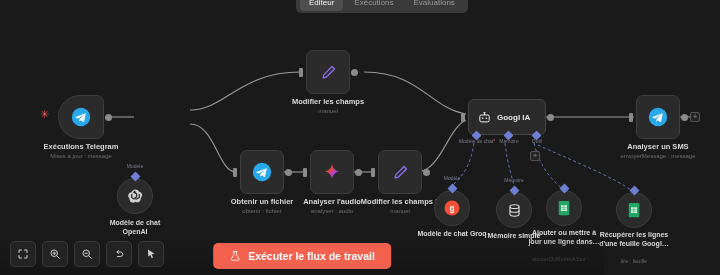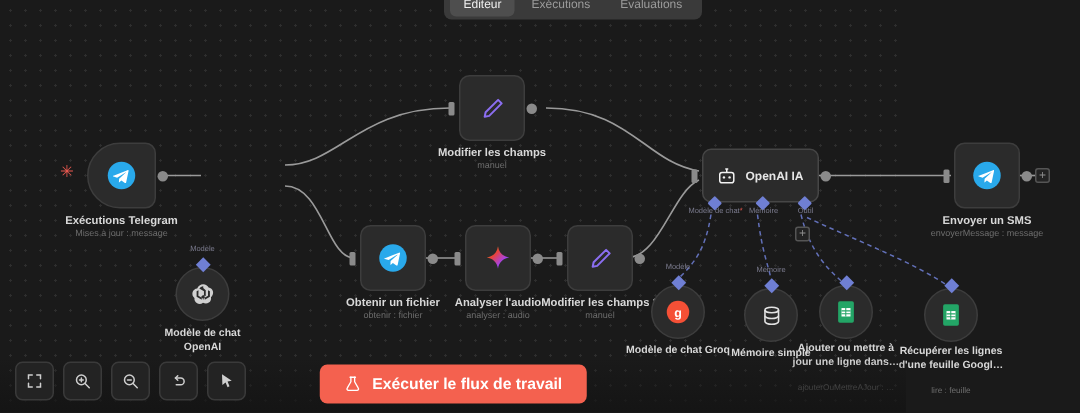--- a/index.html
+++ b/index.html
@@ -250,21 +250,21 @@
   </div>
 
   <div class="node" style="left:468px; top:99px;">
     <div class="agent">
       <svg width="15" height="15" viewBox="0 0 24 24" fill="none" stroke="#f2f2f2" stroke-width="1.6">
         <rect x="4.5" y="8" width="15" height="11" rx="2.5"></rect>
         <circle cx="9" cy="13.2" r="1.3" fill="#f2f2f2" stroke="none"></circle>
         <circle cx="15" cy="13.2" r="1.3" fill="#f2f2f2" stroke="none"></circle>
         <path d="M12 8V4.5M10.4 4.2h3.2"></path>
       </svg>
-      <span class="alabel">OpenAI IA</span>
+      <span class="alabel">Googl IA</span>
       <div class="port in"></div>
       <div class="port out"></div>
 
       <div class="subport" style="left:4px;"></div>
       <div class="subport-lbl" style="left:8px;"><span>Modèle de chat</span><span class="req">*</span></div>
 
       <div class="subport" style="left:36px;"></div>
       <div class="subport-lbl" style="left:40px;">Mémoire</div>
 
       <div class="subport" style="left:64px;"></div>
@@ -275,21 +275,21 @@
 
   <div class="node" style="left:636px; top:95px;">
     <div class="nbox">
       <svg width="20" height="20" viewBox="0 0 24 24">
         <circle cx="12" cy="12" r="11" fill="#29a9eb"></circle>
         <path d="M5.6 12.1l11.2-4.4c.5-.2 1 .1.8.8l-1.9 9c-.1.6-.5.7-1 .4l-2.8-2-1.4 1.3c-.2.2-.3.3-.6.3l.2-3 5.4-4.9c.2-.2 0-.3-.3-.1l-6.7 4.2-2.9-.9c-.6-.2-.6-.6.1-.9z" fill="#fff"></path>
       </svg>
       <div class="port in"></div>
       <div class="port out"></div>
     </div>
-    <div class="nlabel">Envoyer un SMS</div>
+    <div class="nlabel">Analyser un SMS</div>
     <div class="nsub">envoyerMessage : message</div>
   </div>
   <div class="plusbtn" style="left:690px; top:112px; z-index:20;">+</div>
 
   <div class="node" style="left:117px; top:178px;">
     <div class="circ">
       <div class="diamond"></div>
       <div class="diamond-lbl">Modèle</div>
       <svg width="19" height="19" viewBox="0 0 24 24" fill="#d0d0d0">
         <path d="M12 3.2c2 0 3.7 1.1 4.5 2.7 1.8.2 3.3 1.6 3.7 3.4.4 1.8-.3 3.6-1.7 4.7.4 1.8-.3 3.6-1.8 4.6-1.5 1-3.4 1-4.9.1-1.4 1.2-3.4 1.4-5 .5s-2.5-2.7-2.2-4.5c-1.5-1.1-2.1-3-1.6-4.8s2.1-3.1 3.9-3.2C7.7 4.9 9.7 3.2 12 3.2zm0 1.6c-1.4 0-2.7.8-3.3 2l3.9 2.3v4.6l1.5-.9V8.2L12 6.4zM8 8.2l-1.6.9v4.6l4 2.3 1.5-.9-4-2.3zm8 0v4.6l-4 2.3 1.6.9 4-2.3V9.1zm-4 4.1l-1.5.9v1.8l1.5.9 1.5-.9v-1.8z"></path>

